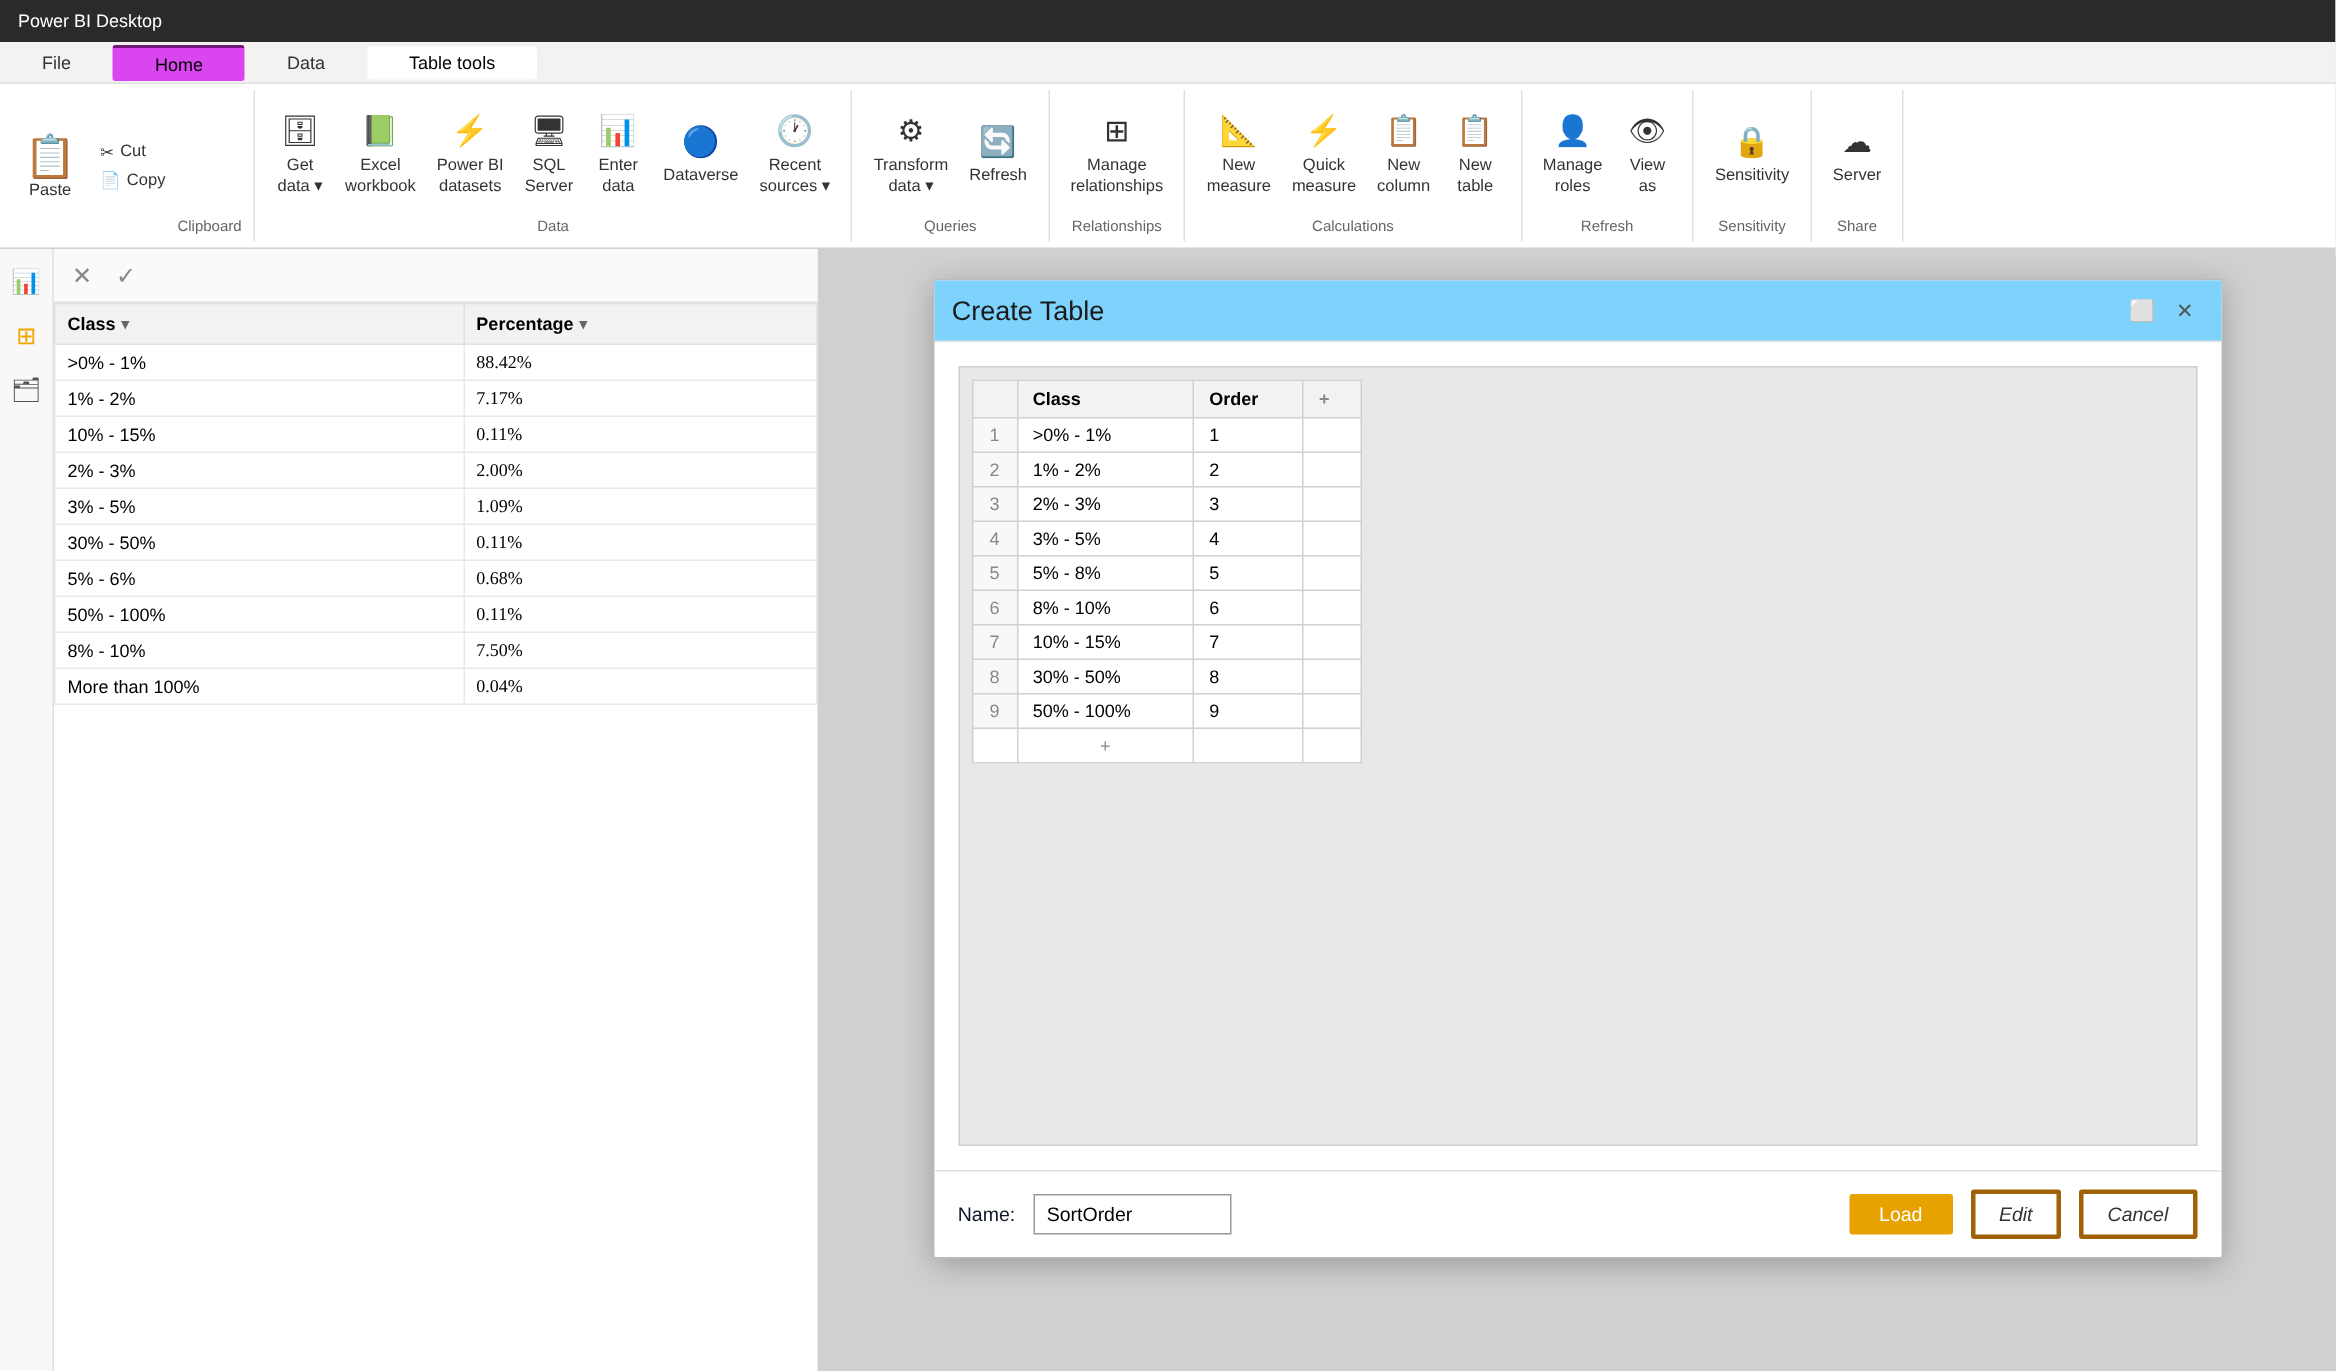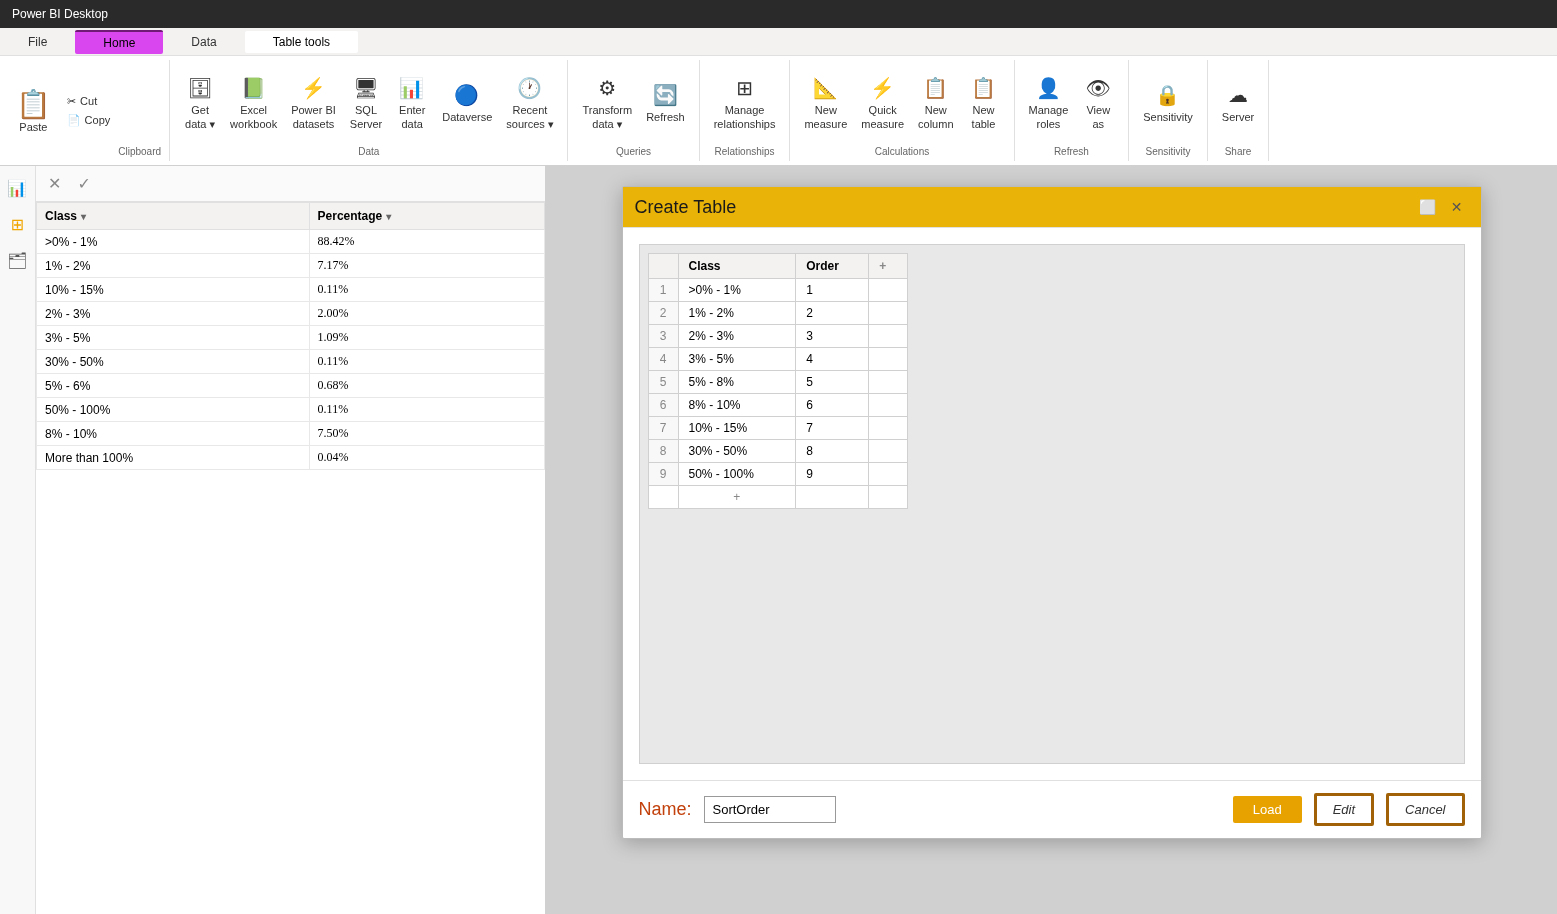--- a/index.html
+++ b/index.html
@@ -227,21 +227,21 @@
       box-shadow: 0 4px 20px rgba(0,0,0,0.25);
       border-radius: 2px;
       display: flex;
       flex-direction: column;
     }
     .modal-titlebar {
       display: flex;
       align-items: center;
       padding: 8px 12px;
       border-bottom: 1px solid #e0e0e0;
-      background: #eab308;
+      background: #7dd3fc;
     }
     .modal-title {
       font-size: 18px;
       font-weight: 400;
       color: #1a1a1a;
       flex: 1;
     }
     .modal-window-btns {
       display: flex;
       gap: 4px;
@@ -301,22 +301,22 @@
     }
 
     .modal-footer {
       padding: 12px 16px;
       border-top: 1px solid #e0e0e0;
       display: flex;
       align-items: center;
       gap: 12px;
     }
     .name-label {
-      font-size: 18px;
-      color: #c2410c;
+      font-size: 13px;
+      color: #0f172a;
       white-space: nowrap;
     }
     .name-input {
       border: 1px solid #999;
       padding: 5px 8px;
       font-size: 13px;
       width: 132px;
       outline: none;
     }
     .spacer { flex: 1; }

